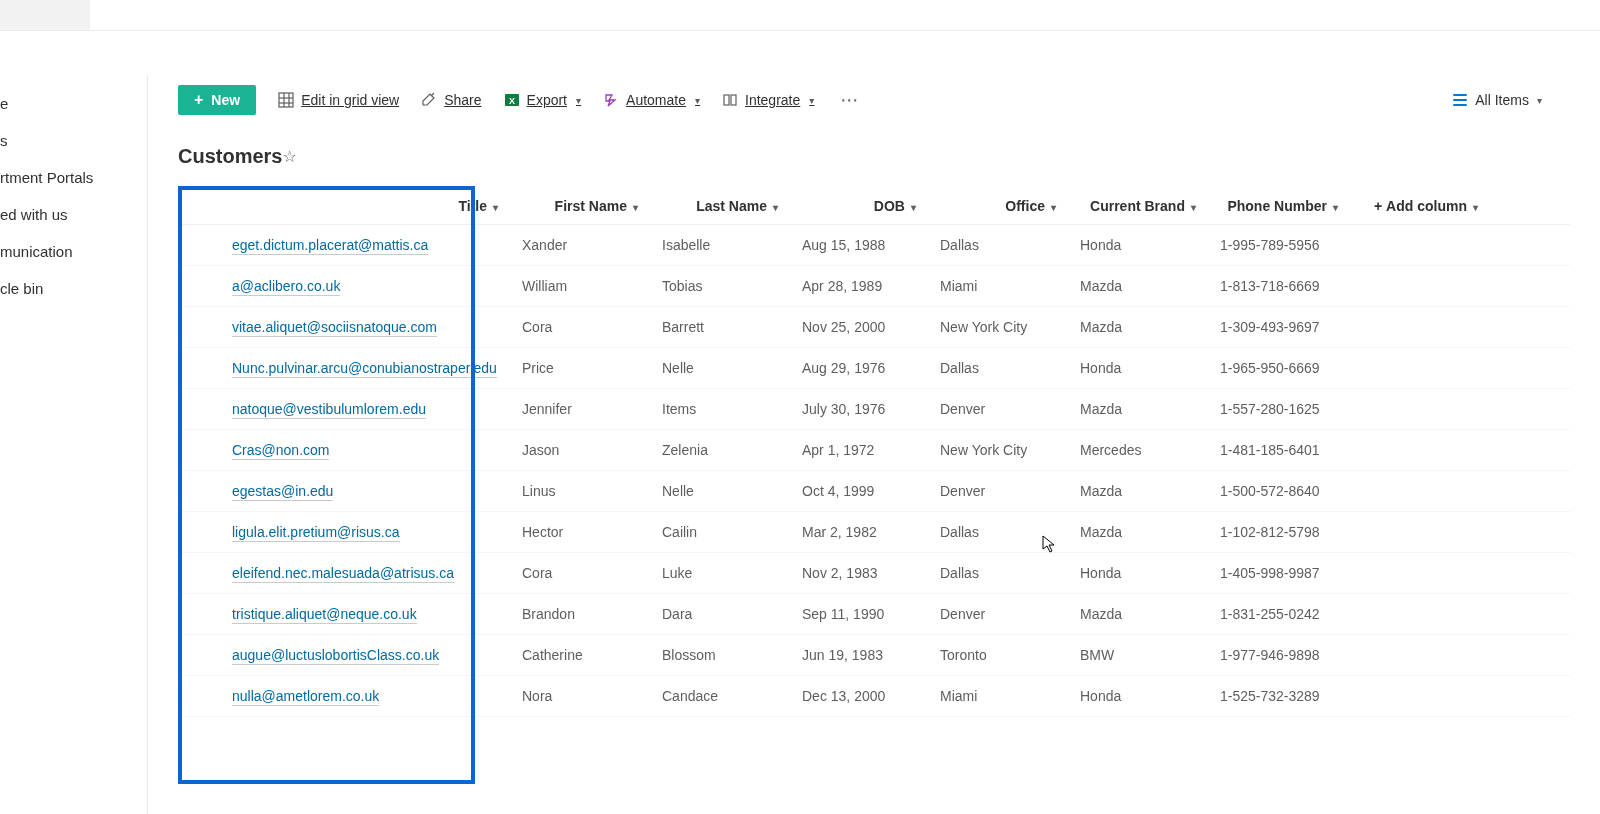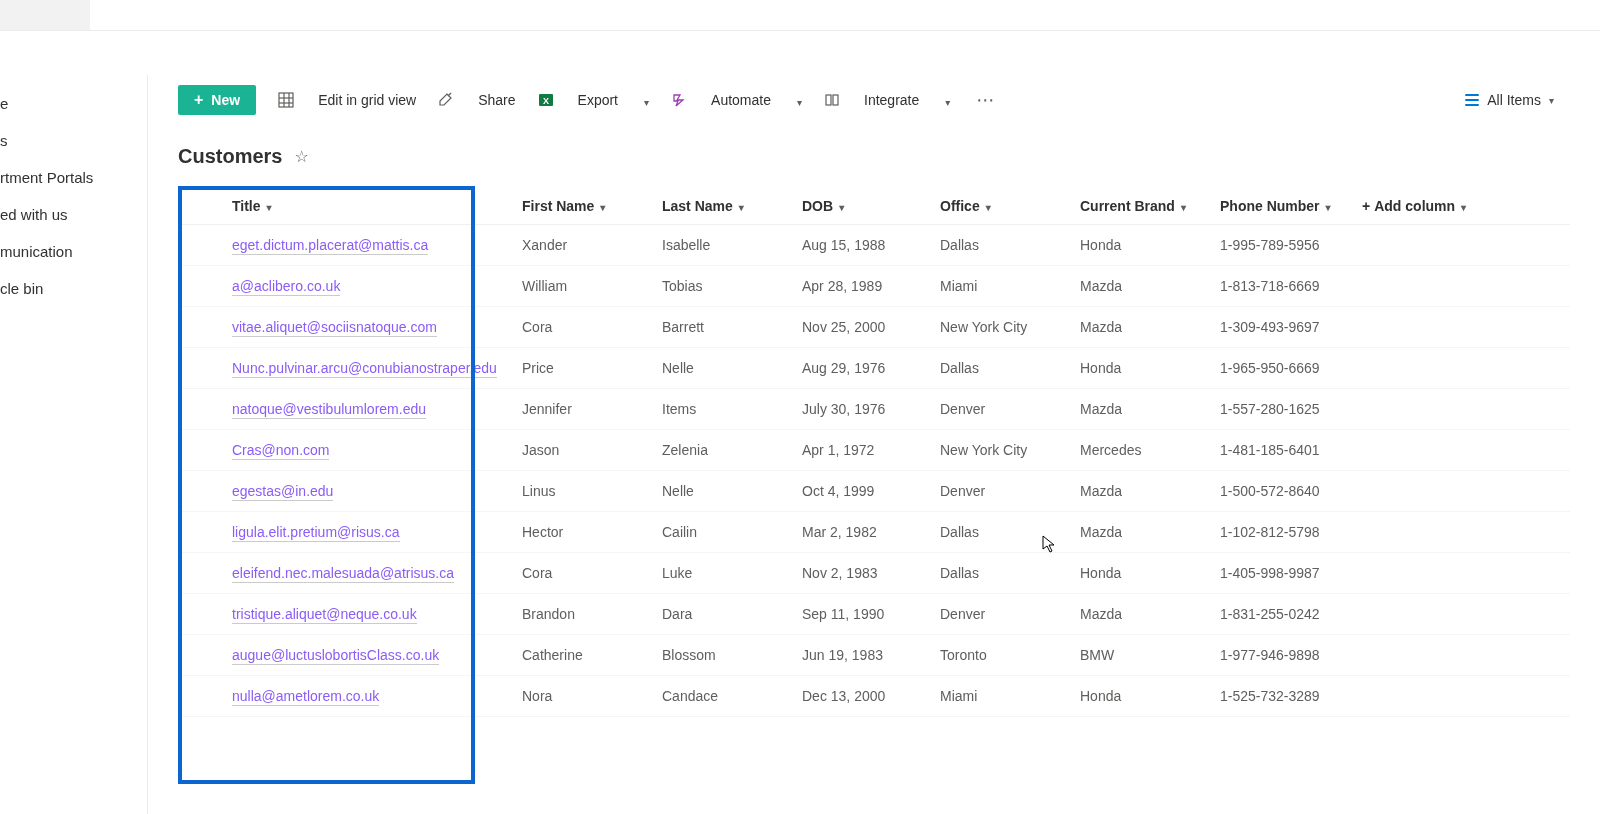--- a/index.html
+++ b/index.html
@@ -14,43 +14,43 @@
   .leftnav { position: absolute; left: 0; top: 75px; width: 148px; height: 100%; border-right: 1px solid #edebe9; padding-top: 10px; overflow: hidden; }
   .leftnav .item { padding: 10px 0 10px 0; font-size: 15px; color: #323130; white-space: nowrap; }
 
   
   .main { position: absolute; left: 148px; right: 0; top: 75px; bottom: 0; }
 
   
   .cmdbar { display: flex; align-items: center; padding: 10px 30px 10px 30px; gap: 22px; border-bottom: 0; }
   .btn-new { background: #1AB394; color: #fff; display: inline-flex; align-items: center; gap: 8px; padding: 7px 16px; border-radius: 2px; font-weight: 600; font-size: 14px; cursor: pointer; }
   .btn-new .plus { font-size: 16px; line-height: 1; }
-  .cmd { display: inline-flex; align-items: flex-end; gap: 24px; color: #323130; cursor: pointer; }
+  .cmd { display: inline-flex; align-items: center; gap: 7px; color: #323130; cursor: pointer; text-decoration: underline; }
   .cmd .chev { font-size: 10px; color: #605e5c; margin-left: 2px; }
   .cmd .cicon { width: 16px; height: 16px; display: inline-flex; align-items: center; justify-content: center; }
   .cmd .cicon svg { width: 16px; height: 16px; }
   .ellipsis { color: #605e5c; font-size: 18px; cursor: pointer; padding: 0 4px; }
   .spacer { flex: 1; }
-  .view-switch { display: inline-flex; align-items: center; gap: 8px; cursor: pointer; color: #323130; margin-right: 16px;}
+  .view-switch { display: inline-flex; align-items: center; gap: 8px; cursor: pointer; color: #323130; margin-right: 28px;}
   .view-switch .bars { width: 14px; height: 12px; display:inline-flex; flex-direction:column; justify-content:space-between;}
   .view-switch .bars span{ display:block; height:2px; background:#0078d4; border-radius:1px;}
   .view-switch .chev { font-size: 10px; color: #605e5c; }
 
   
-  .list-head { display: flex; align-items: center; gap: 12px; padding: 20px 30px 10px 30px; }
+  .list-head { display: flex; align-items: center; padding: 20px 30px 10px 30px; }
   .list-title { font-size: 20px; font-weight: 600; }
   .star { color: #605e5c; font-size: 16px; cursor: pointer; }
 
   
   .table-wrap { margin: 8px 30px 0 30px; position: relative; }
   table.lists { border-collapse: collapse; table-layout: fixed; width: 100%; }
-  table.lists th { text-align: left; font-weight: 600; font-size: 14px; color: #323130; padding: 12px 12px 10px 12px; border-bottom: 1px solid #f0f0f0; vertical-align: middle; white-space: nowrap;}
+  table.lists th { text-align: right; font-weight: 600; font-size: 14px; color: #323130; padding: 12px 12px 10px 12px; border-bottom: 1px solid #f0f0f0; vertical-align: middle; white-space: nowrap;}
   table.lists th .chev { font-size: 10px; color: #605e5c; margin-left: 6px; }
   table.lists td { font-size: 14px; color: #605e5c; padding: 12px 12px; border-bottom: 1px solid #f5f5f5; white-space: nowrap; overflow: hidden; text-overflow: ellipsis;}
-  table.lists td.title-cell { color: #8b5cf6; }
+  table.lists td.title-cell { color: #0369a1; }
   table.lists td.title-cell span { border-bottom: 1px solid rgba(50,49,48,0.25); padding-bottom: 1px; }
 
   .add-col { color: #323130; cursor: pointer; }
   .add-col .plus { color: #323130; margin-right: 4px; font-weight: 600;}
 
   
   .title-highlight { position:absolute; left:0; top:0; width:297px; height:598px; border:4px solid #0d66d0; pointer-events:none; box-sizing:border-box; }
 
   
   .cursor { position:absolute; left:894px; top:460px; pointer-events:none; }

